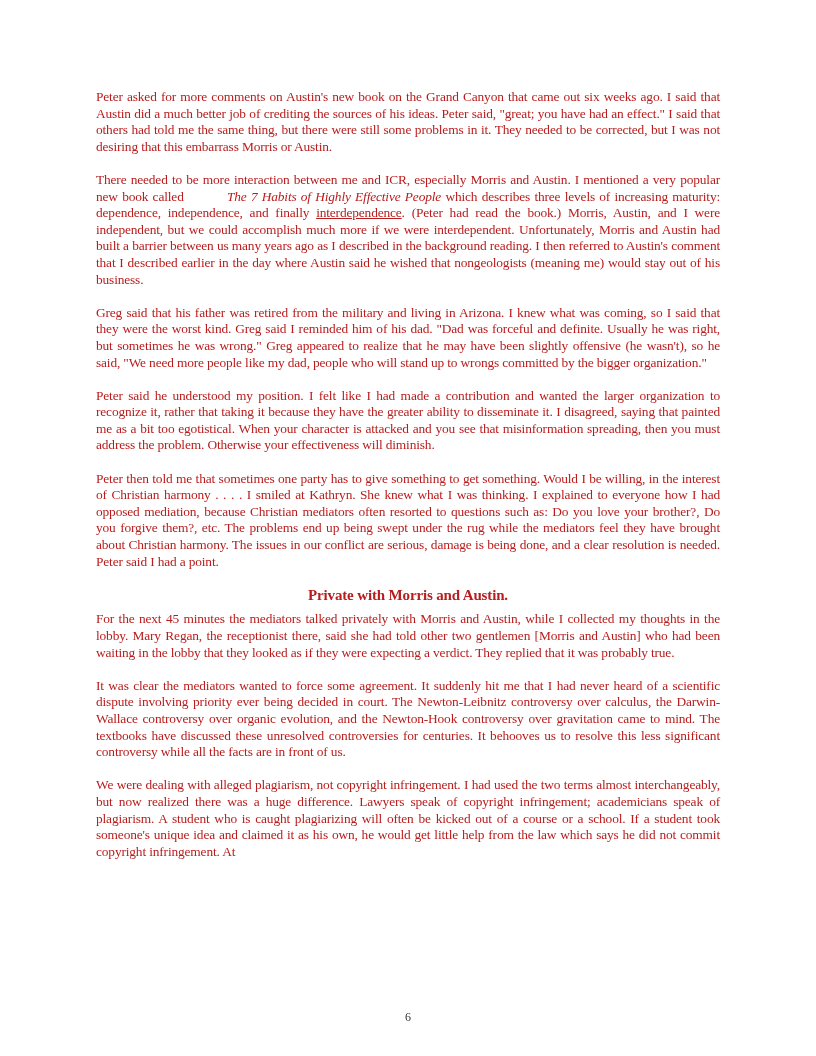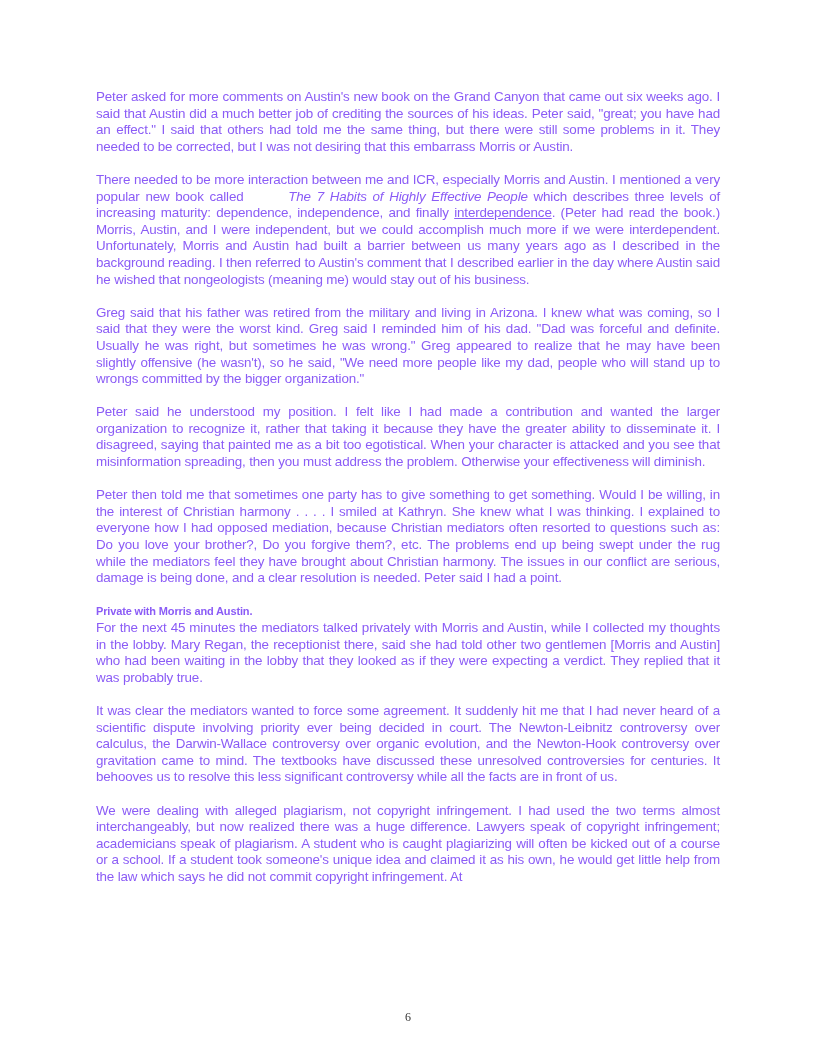--- a/index.html
+++ b/index.html
@@ -2,35 +2,36 @@
 <html><head>
 <meta charset="utf-8">
 <style>
   html, body { margin: 0; padding: 0; background: #ffffff; }
   body { width: 816px; height: 1056px; position: relative; overflow: hidden; }
   .page {
     position: absolute;
     left: 96px;
     top: 89px;
     width: 624px;
-    font-family: Liberation Sans, sans-serif;
+    font-family: Liberation Serif, serif;
     font-size: 13.4px;
     line-height: 16.6px;
-    color: #8b5cf6;
+    color: #b91c1c;
     letter-spacing: -0.15px;
   }
   .page p {
     margin: 0 0 16.6px 0;
     text-align: justify;
   }
   .page h3 {
-    margin: 0;
-    font-size: 11px;
+    margin: 8px;
+    font-size: 15px;
     line-height: 16.6px;
     font-weight: bold;
+    text-align: center;
   }
   .u { text-decoration: underline; }
   .i { font-style: italic; margin-left: 39px; }
   .page-number {
     position: absolute;
     left: 0; width: 816px;
     top: 1010px;
     text-align: center;
     font-family: "Liberation Serif", serif;
     font-size: 12px;

